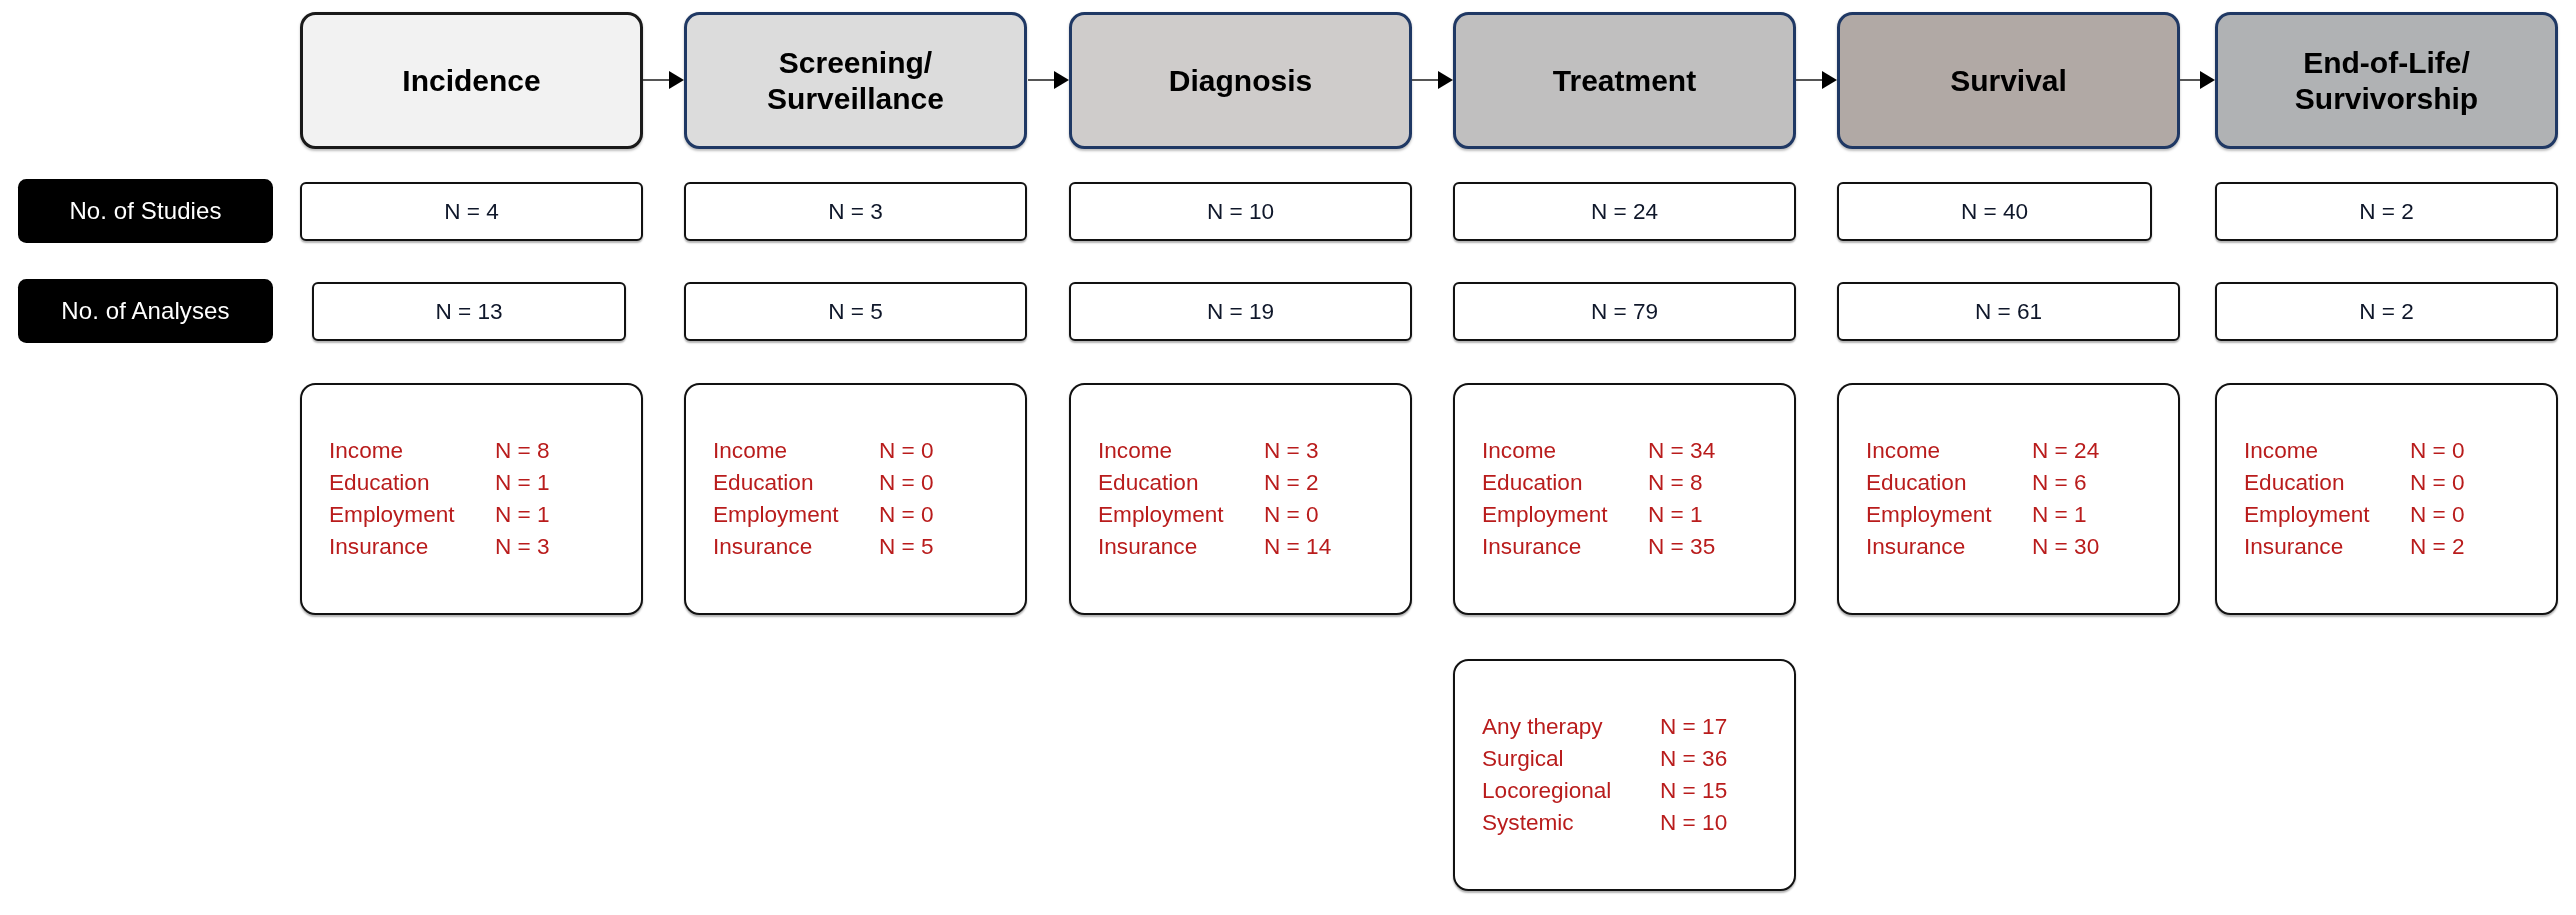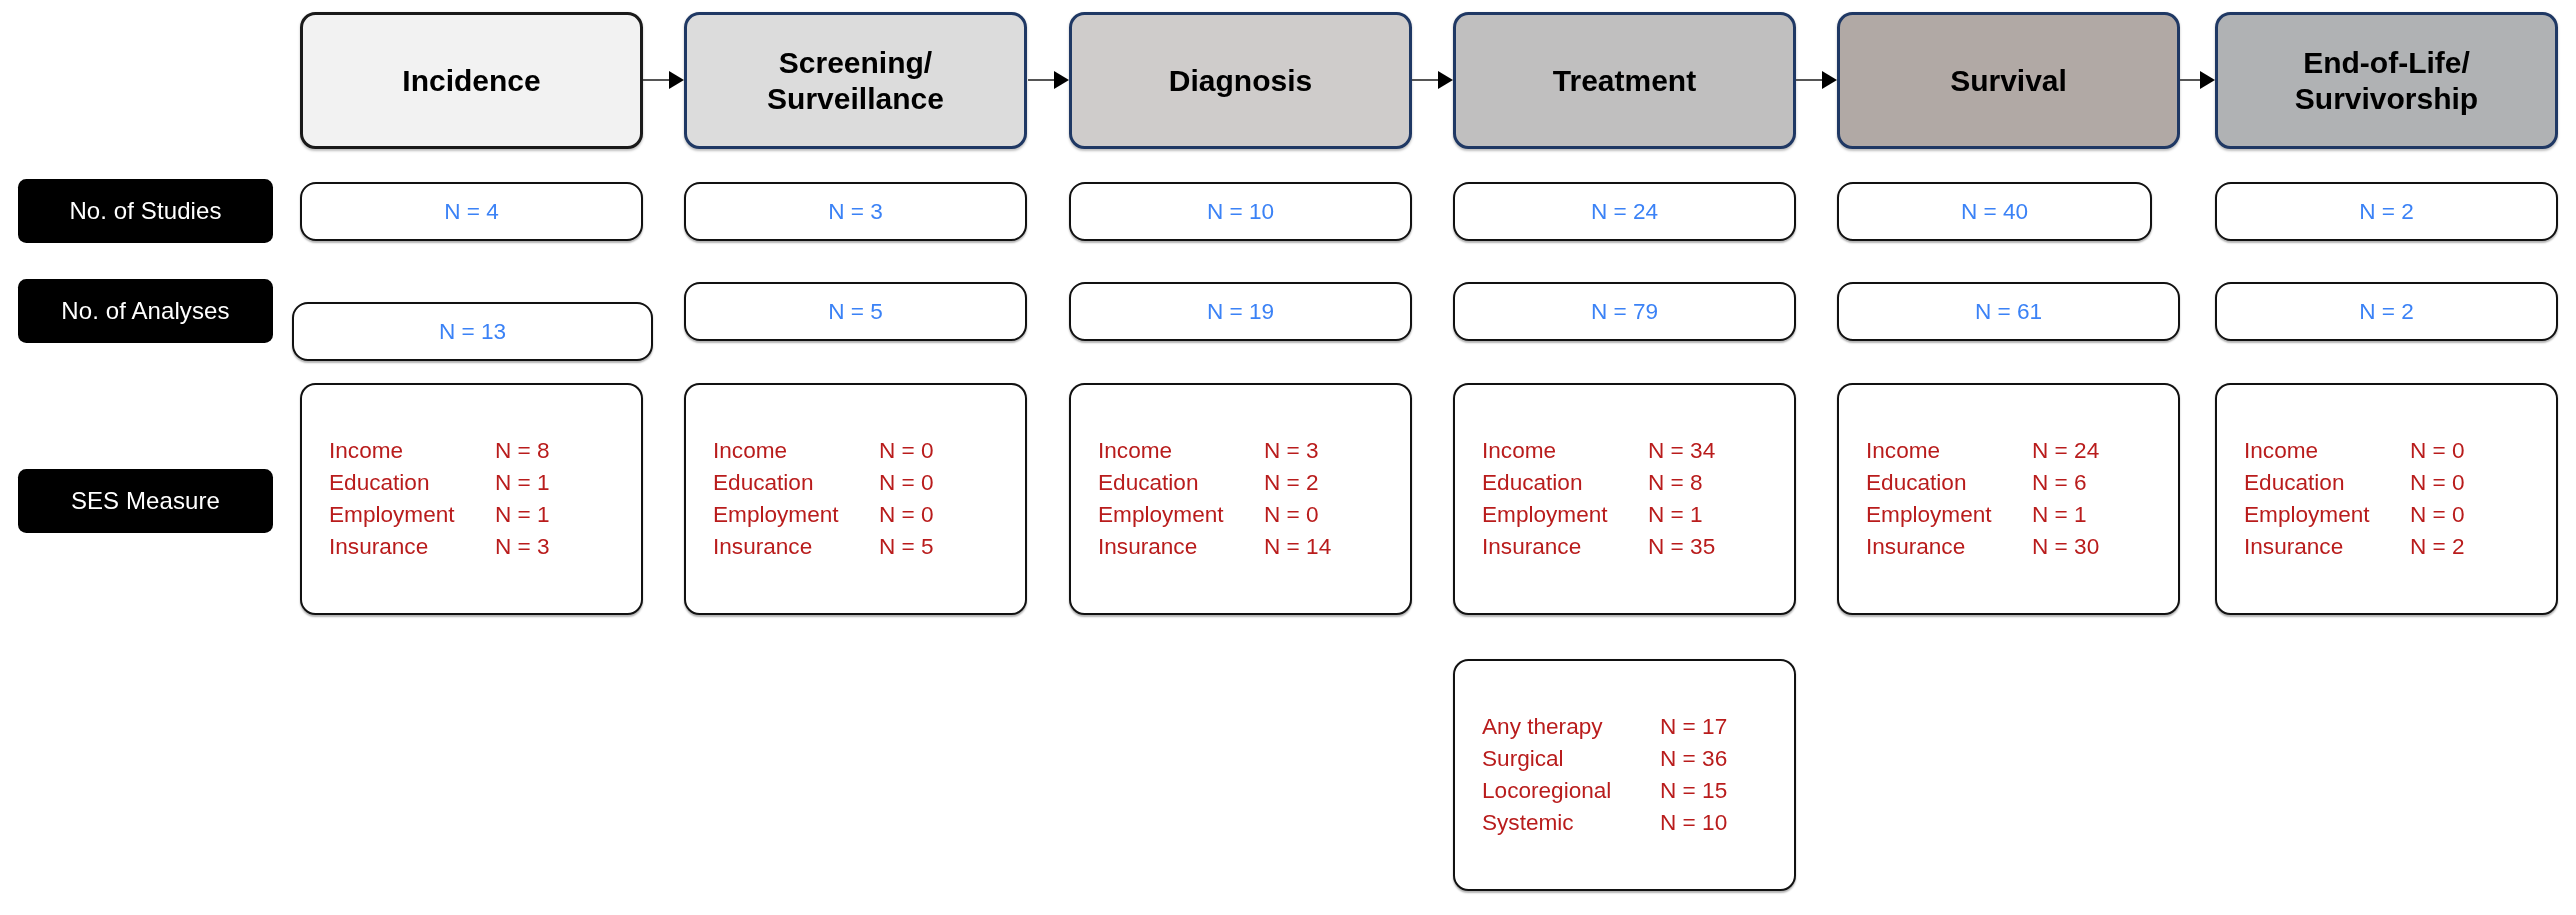--- a/index.html
+++ b/index.html
@@ -64,28 +64,28 @@
     box-shadow: 0 1.8px 2.4px rgba(0,0,0,0.25);
     padding: 0 6px;
   }
   .stage.first { border-color: #1a1a1a; }
 
   
   .nbox {
     position: absolute;
     height: 59px;
     border: 2.4px solid #111111;
-    border-radius: 16px;
+    border-radius: 6px;
     box-sizing: border-box;
     background: #ffffff;
     display: flex;
     align-items: center;
     justify-content: center;
     font-size: 22.6px;
-    color: #3b82f6;
+    color: #0f172a;
     box-shadow: 0 1.2px 1.8px rgba(0,0,0,0.30);
   }
   .nbox.studies  { top: 182px; }
   .nbox.analyses { top: 282px; }
 
   
   .listbox {
     position: absolute;
     border: 2.4px solid #111111;
     border-radius: 15.4px;
@@ -147,23 +147,20 @@
 <body>
 
 <div id="diagram">
 
   <div class="row-label studies">
     <span>No. of Studies</span>
   </div>
   <div class="row-label analyses">
     <span>No. of Analyses</span>
   </div>
-  <div class="row-label ses">
-    <span>SES Measure</span>
-  </div>
 
   <div id="stages-layer">
       <div class="stage first" style="left: 300px; width: 343px; background: rgb(242, 242, 242); border-color: rgb(26, 26, 26);">
         <span>Incidence</span>
       </div>
       <div class="stage" style="left: 684px; width: 343px; background: rgb(220, 220, 220); border-color: rgb(31, 56, 100);">
         <span>Screening/<br>Surveillance</span>
       </div>
       <div class="stage" style="left: 1069px; width: 343px; background: rgb(207, 204, 203); border-color: rgb(31, 56, 100);">
         <span>Diagnosis</span>
@@ -216,21 +213,21 @@
         <span>N = 24</span>
       </div>
       <div class="nbox studies" style="left: 1837px; width: 315px;">
         <span>N = 40</span>
       </div>
       <div class="nbox studies" style="left: 2215px; width: 343px;">
         <span>N = 2</span>
       </div>
     </div>
   <div id="analyses-layer">
-      <div class="nbox analyses" style="left: 292px; width: 361px; margin-top: 20px;">
+      <div class="nbox analyses" style="left: 312px; width: 314px;">
         <span>N = 13</span>
       </div>
       <div class="nbox analyses" style="left: 684px; width: 343px;">
         <span>N = 5</span>
       </div>
       <div class="nbox analyses" style="left: 1069px; width: 343px;">
         <span>N = 19</span>
       </div>
       <div class="nbox analyses" style="left: 1453px; width: 343px;">
         <span>N = 79</span>

